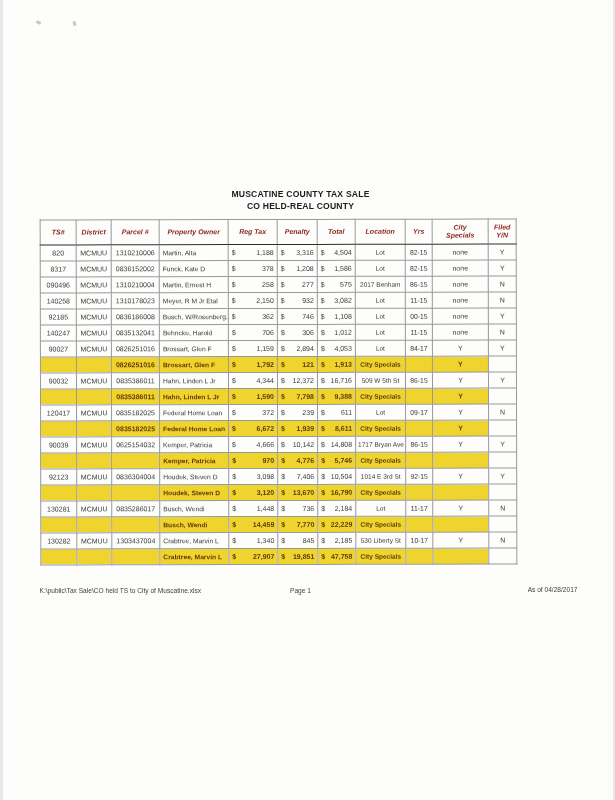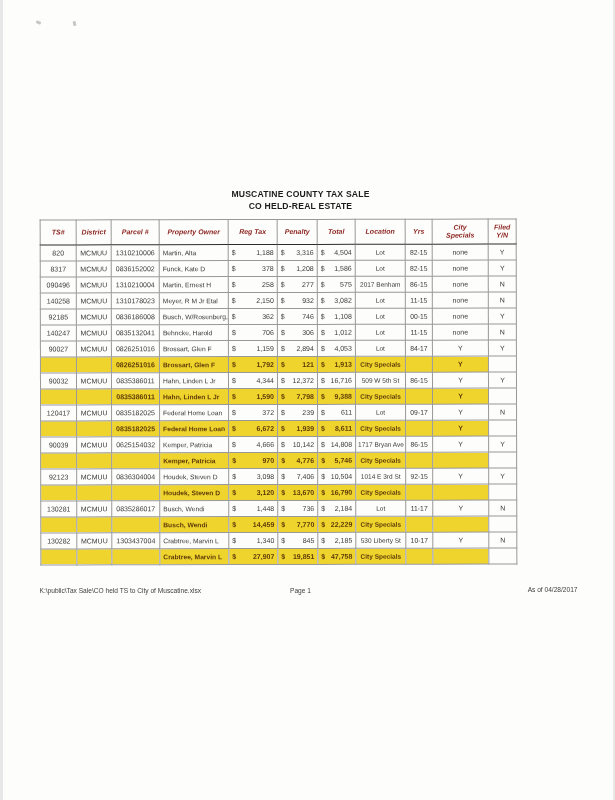--- a/index.html
+++ b/index.html
@@ -32,21 +32,21 @@
 </head>
 <body>
 
 <div class="page">
 
   <span class="scan-speck speck-1"></span>
   <span class="scan-speck speck-2"></span>
 
   <div class="doc-title">
     <div>MUSCATINE COUNTY TAX SALE</div>
-    <div>CO HELD-REAL ESTATE</div>
+    <div>CO HELD-REAL COUNTY</div>
   </div>
 
   <div class="tablewrap">
     <table>
       <colgroup>
           <col style="width: 36px;">
           <col style="width: 35px;">
           <col style="width: 48px;">
           <col style="width: 69px;">
           <col style="width: 49px;">

